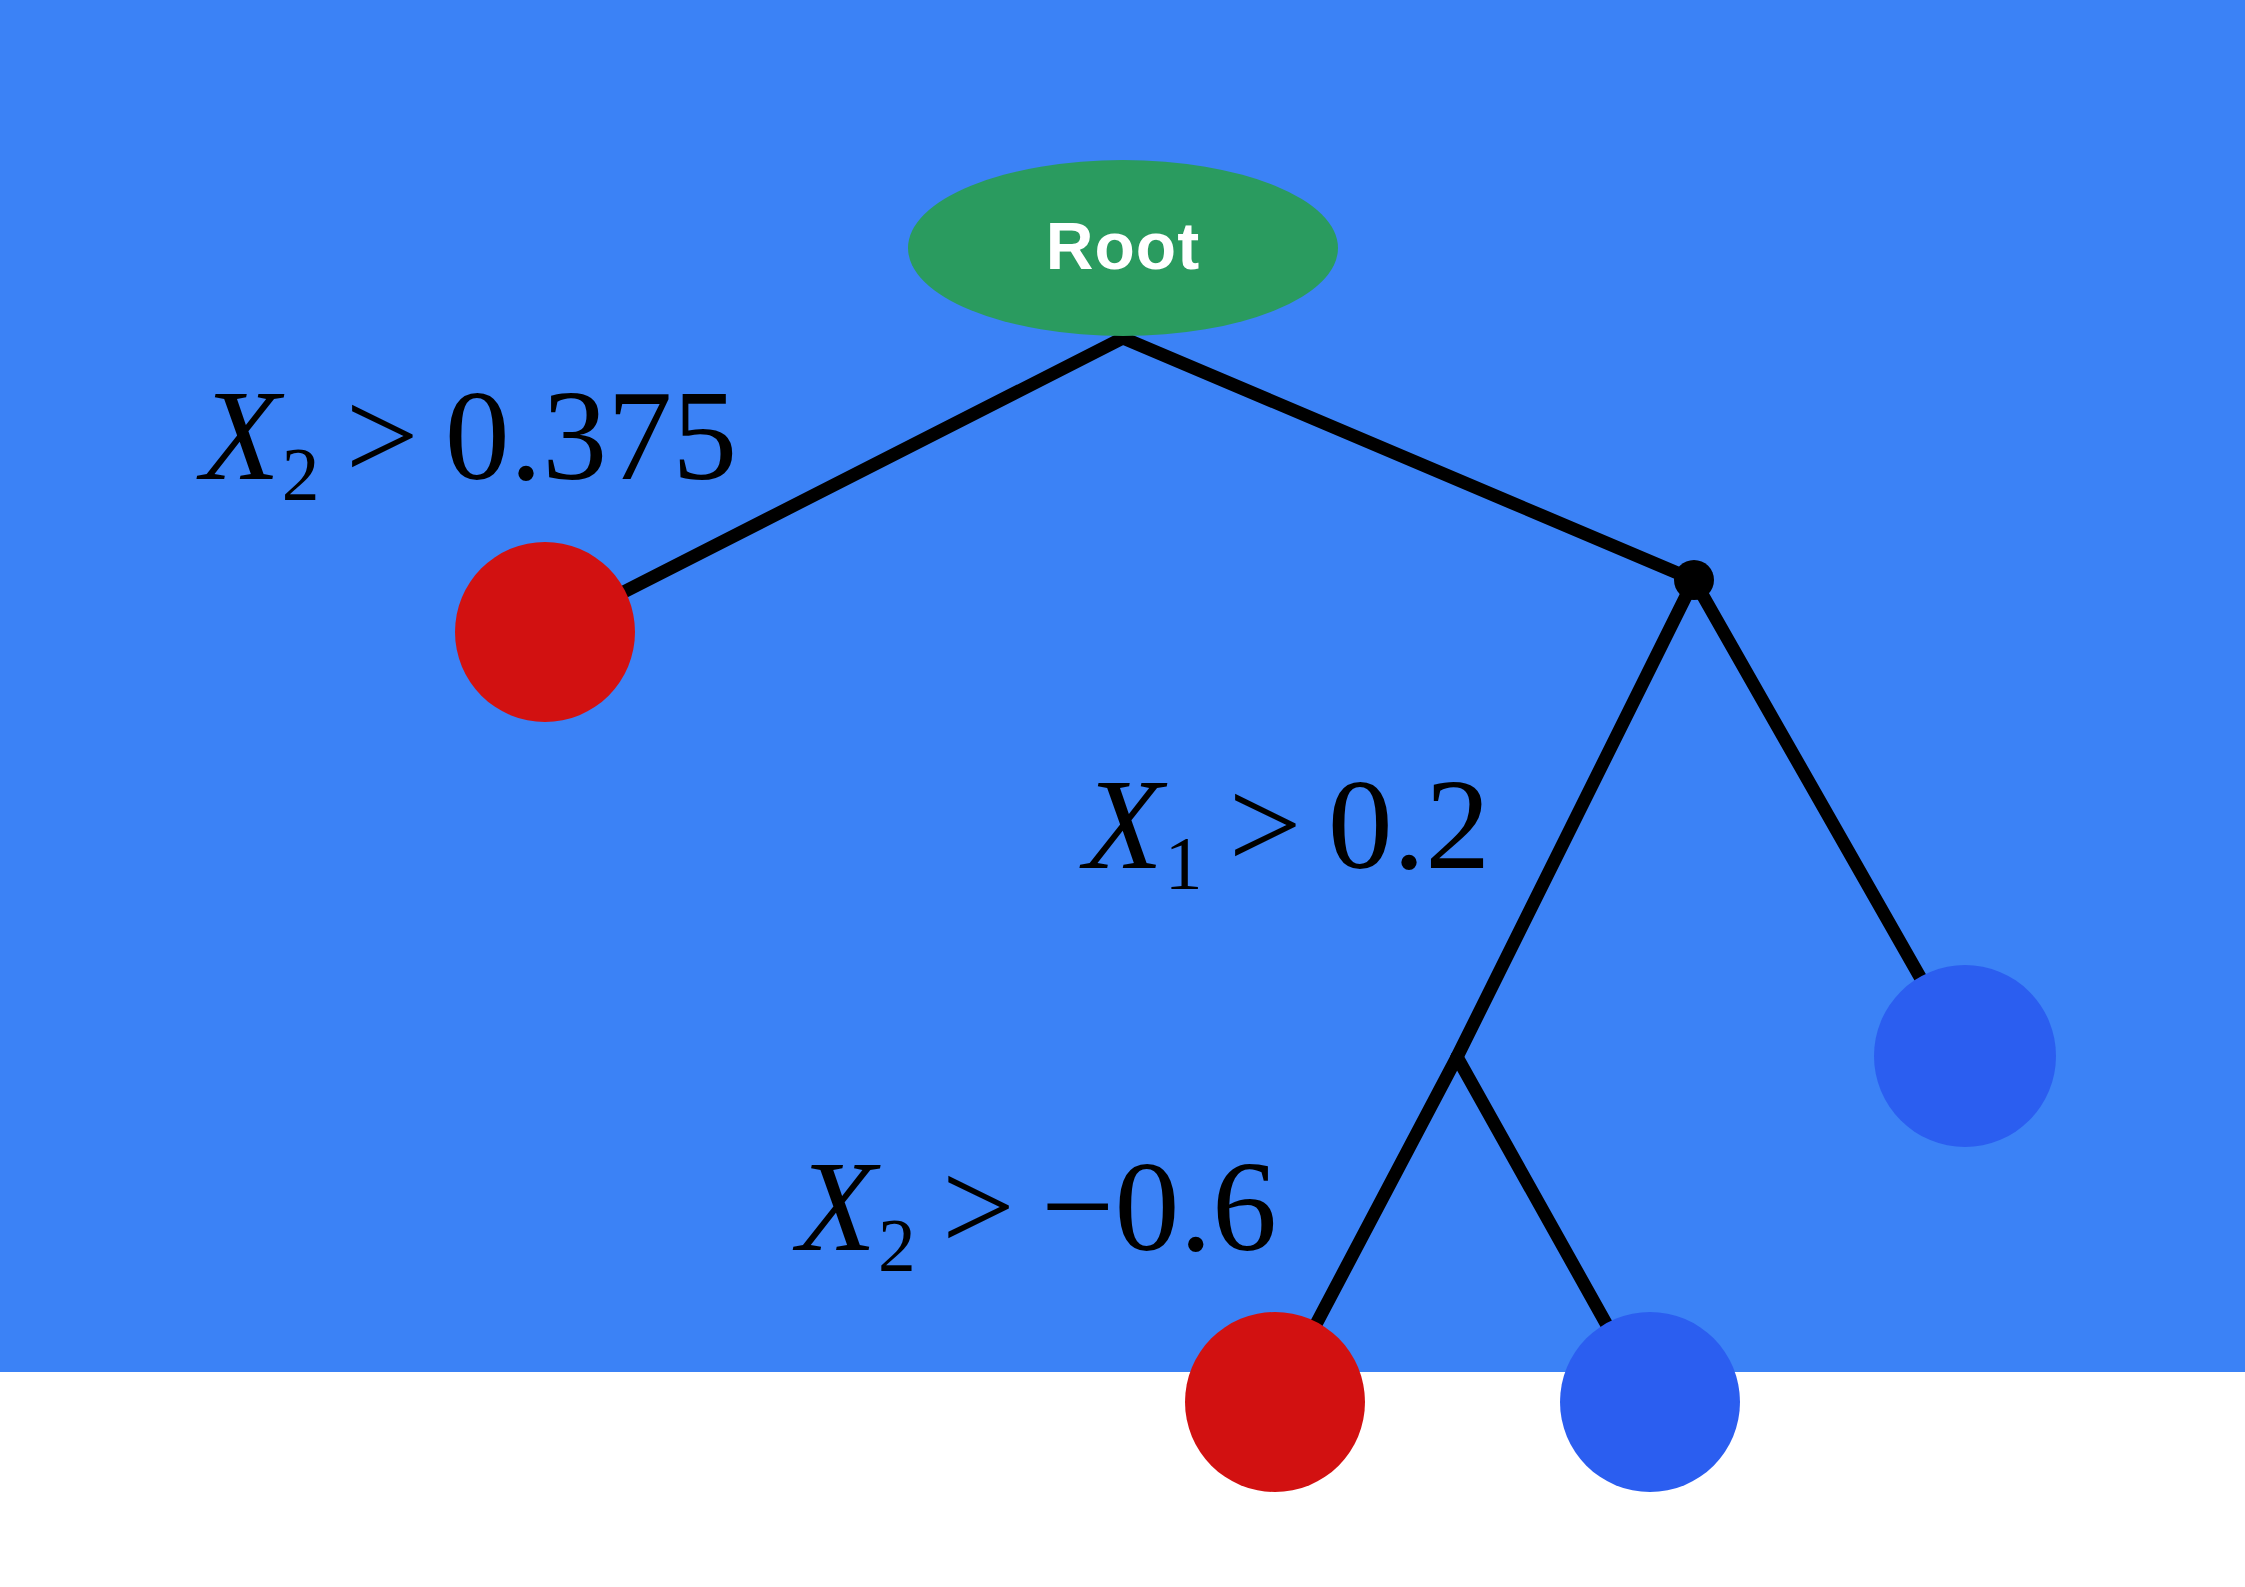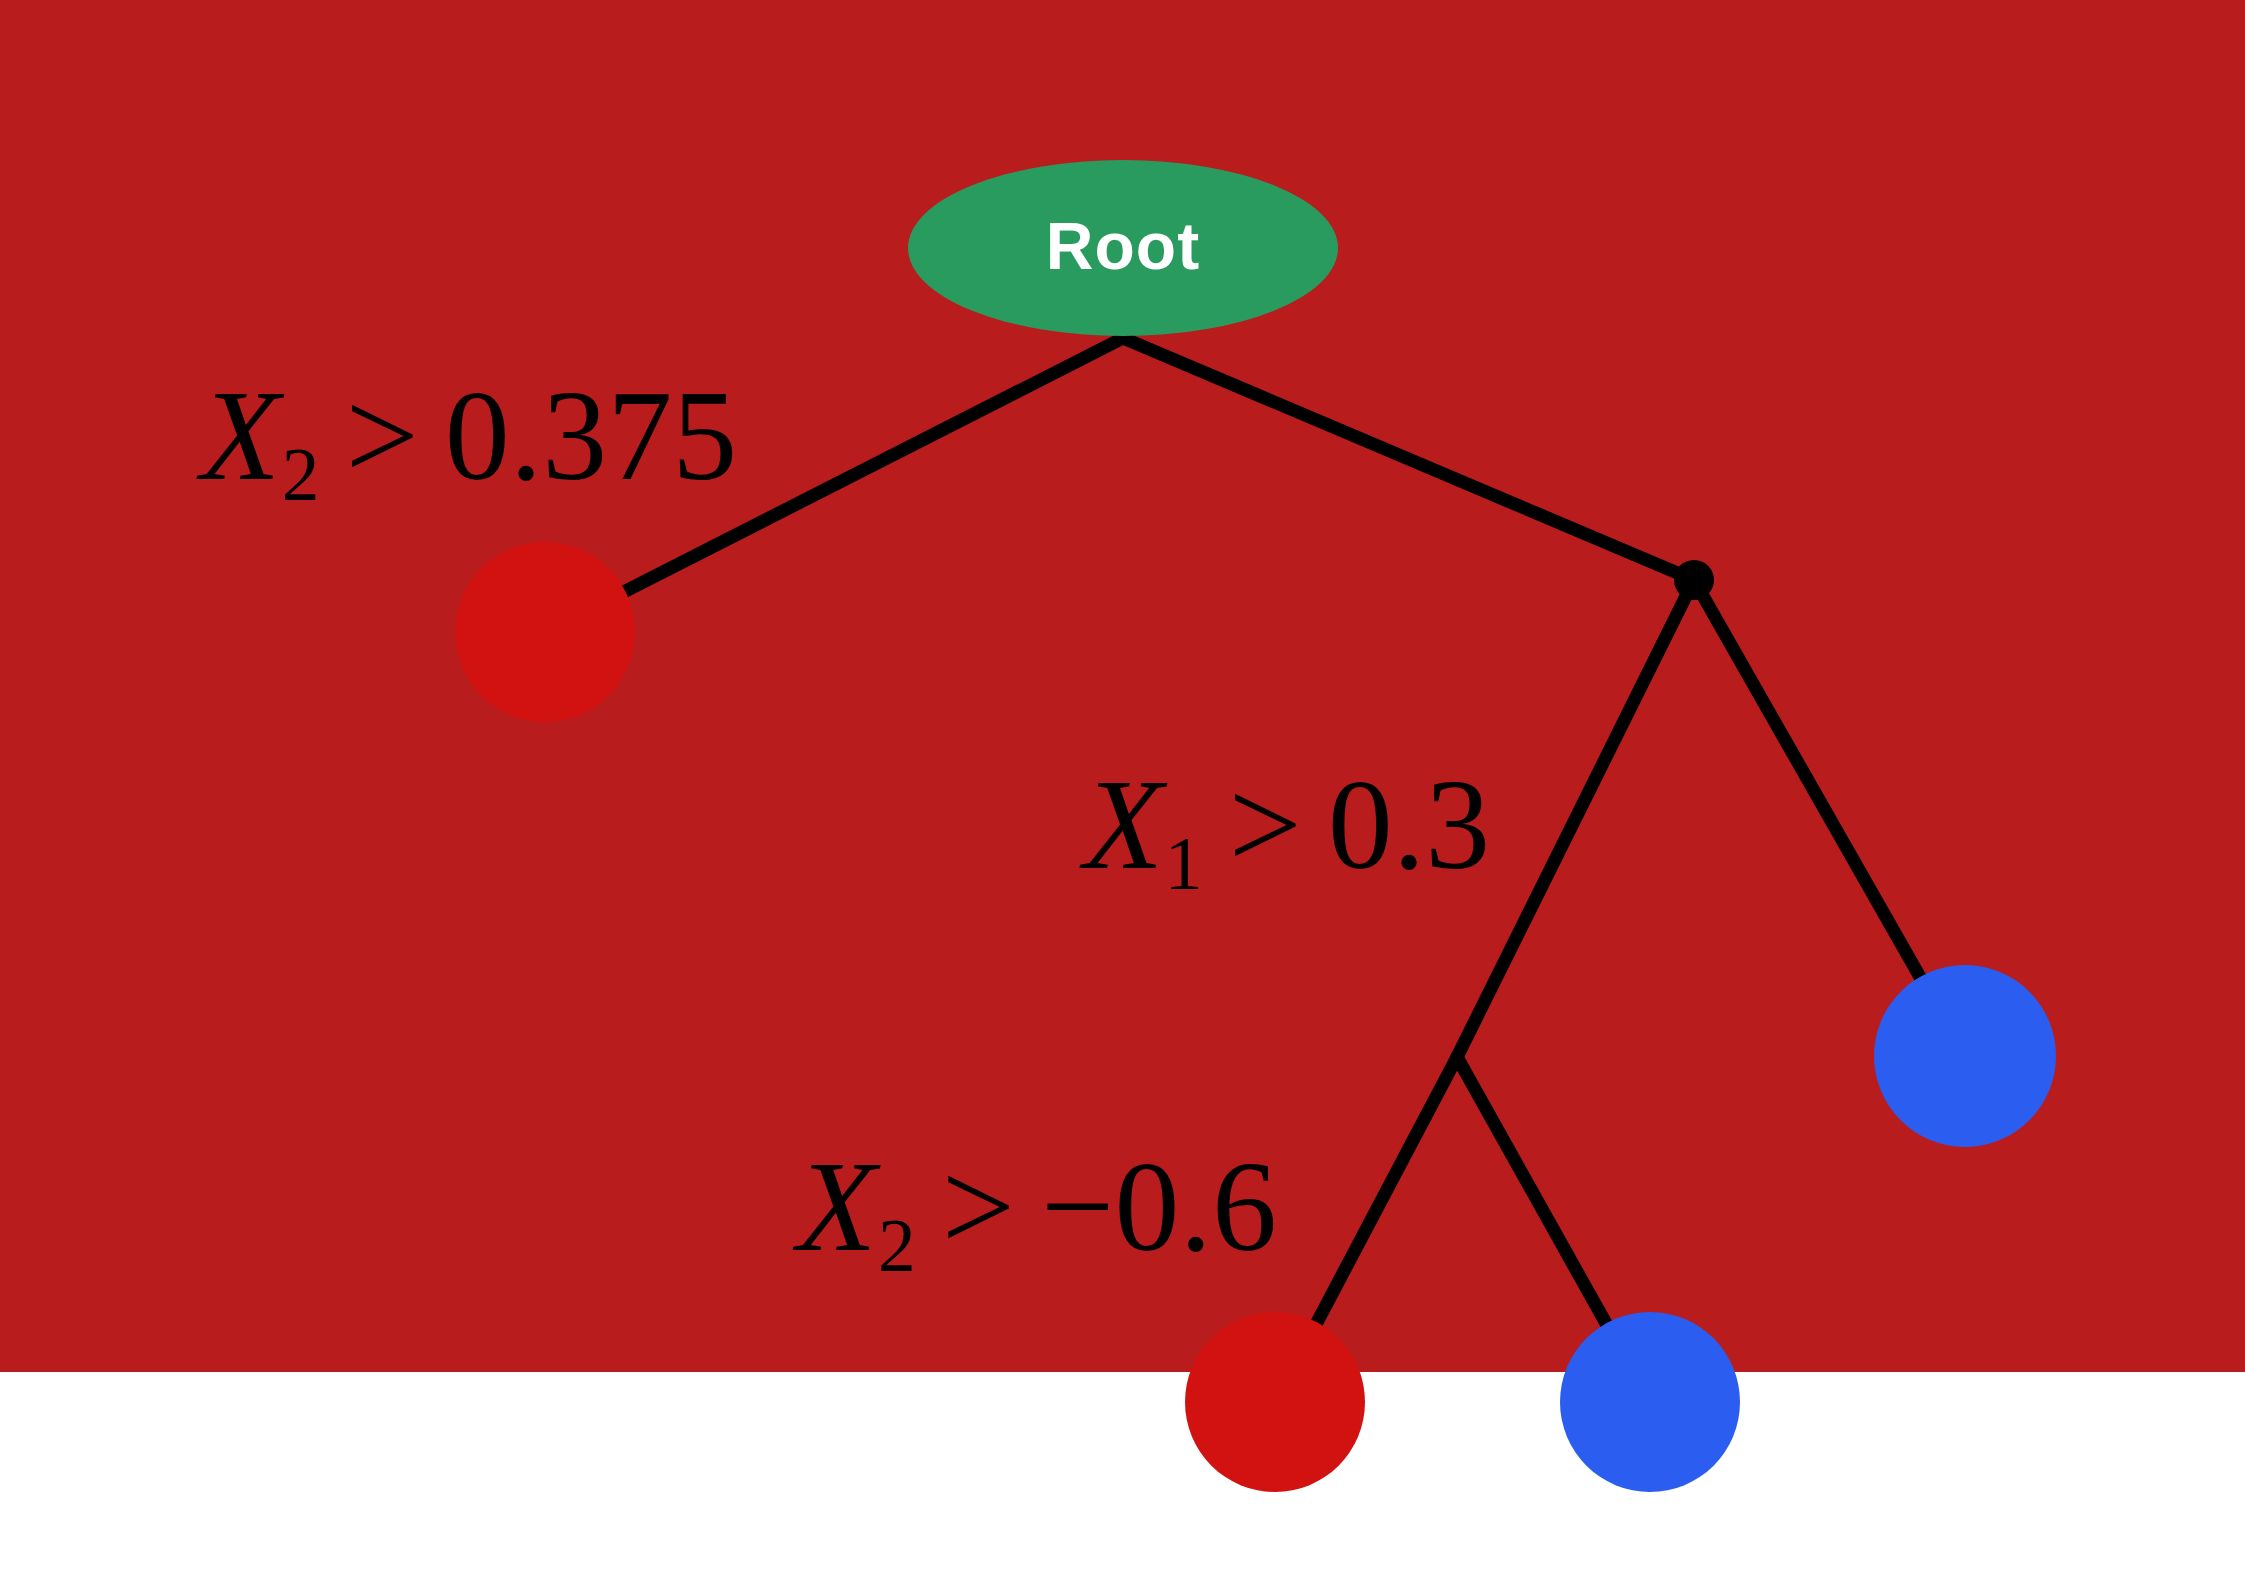--- a/index.html
+++ b/index.html
@@ -7,21 +7,21 @@
     padding: 0;
     width: 2245px;
     height: 1587px;
     background: #FFFFFF;
     overflow: hidden;
   }
   .stage {
     position: relative;
     width: 2245px;
     height: 1372px;
-    background: #b91c1c;
+    background: #3b82f6;
   }
   svg.tree-canvas {
     position: absolute;
     left: 0;
     top: 0;
     width: 2245px;
     height: 1587px;
     display: block;
   }
   .edge {
@@ -87,20 +87,20 @@
     <ellipse cx="1123" cy="248" rx="215" ry="88" fill="#2A9B5F"></ellipse>
   </svg>
 
   <div class="root-label">Root</div>
 
   <div class="edge-label label-left">
     <span class="var">X</span><span class="sub">2</span><span class="op">&gt;</span><span class="val">0.375</span>
   </div>
 
   <div class="edge-label label-middle">
-    <span class="var">X</span><span class="sub">1</span><span class="op">&gt;</span><span class="val">0.3</span>
+    <span class="var">X</span><span class="sub">1</span><span class="op">&gt;</span><span class="val">0.2</span>
   </div>
 
   <div class="edge-label label-bottom">
     <span class="var">X</span><span class="sub">2</span><span class="op">&gt;</span><span class="val">−0.6</span>
   </div>
 
 </div>
 
 </body></html>

